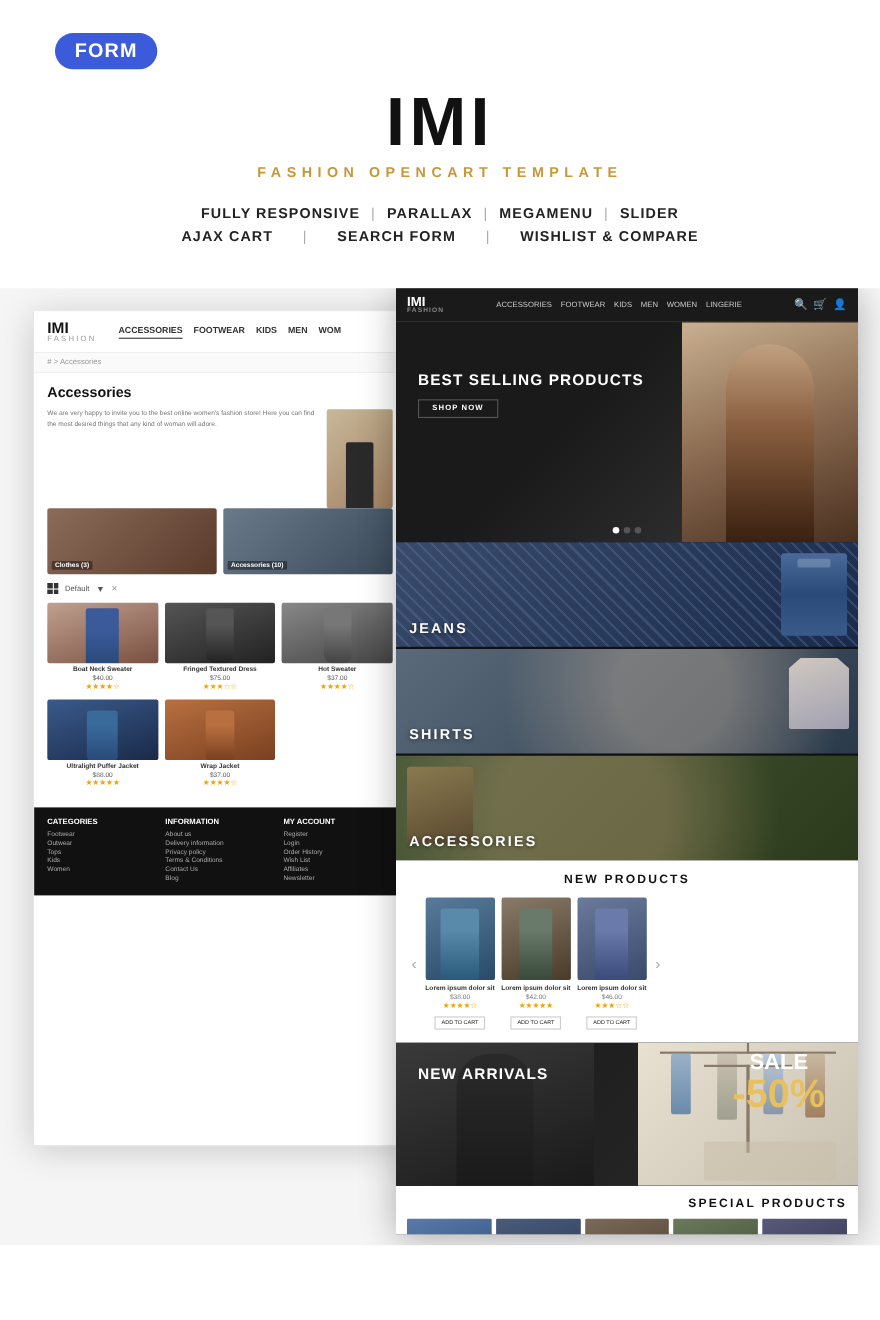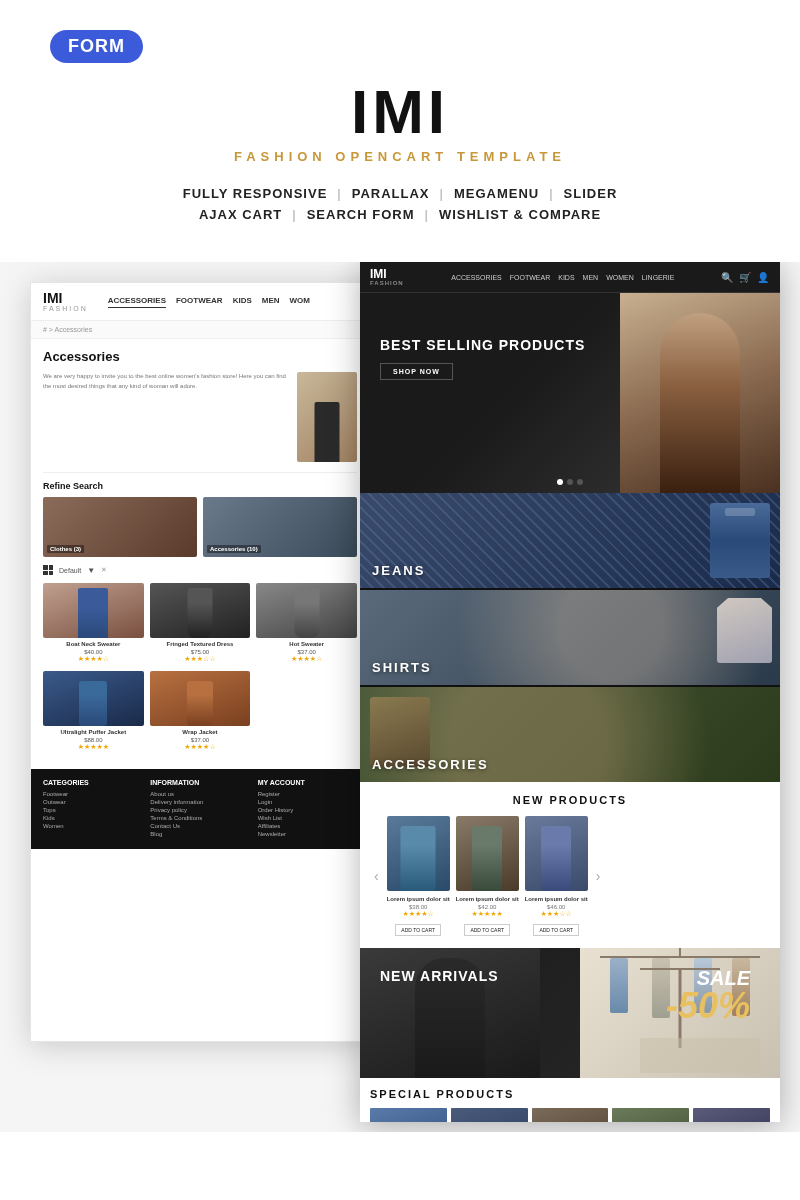--- a/index.html
+++ b/index.html
@@ -61,21 +61,21 @@
     }
     .features-row span.sep {
       color: #aaa;
       margin: 0 10px;
       font-weight: 300;
     }
     .features-row2 {
       display: flex;
       align-items: flex-start;
       justify-content: center;
-      gap: 0;
+      gap: 17px;
       margin-top: 6px;
       font-size: 13px;
       font-weight: 700;
       color: #222;
       letter-spacing: 1px;
     }
     .features-row2 span.sep {
       color: #aaa;
       margin: 0 10px;
       font-weight: 300;
@@ -577,23 +577,22 @@
     .sr-arrivals-title {
       font-size: 14px;
       font-weight: 800;
       color: #fff;
       letter-spacing: 1px;
       text-transform: uppercase;
     }
     .sr-sale-badge {
       position: absolute;
       right: 30px;
-      top: 20px;
-      text-align: right;
-      font-style: italic;
+      top: 8px;
+      text-align: center;
     }
     .sr-sale-text {
       font-size: 20px;
       font-weight: 900;
       color: #fff;
       text-transform: uppercase;
       line-height: 1;
     }
     .sr-sale-percent {
       font-size: 36px;
@@ -630,21 +629,21 @@
 
     
     .sr-special {
       background: #fff;
       padding: 10px;
     }
     .sr-special-title {
       font-size: 11px;
       font-weight: 700;
       color: #111;
-      text-align: left;
+      text-align: right;
       letter-spacing: 2px;
       text-transform: uppercase;
       margin-bottom: 8px;
     }
     .sr-special-grid {
       display: flex;
       gap: 4px;
     }
     .sr-sp-card {
       flex: 1;
@@ -884,21 +883,20 @@
 
     <div class="sl-breadcrumb"># &gt; Accessories</div>
 
     <div class="sl-content">
       <div class="sl-page-title">Accessories</div>
       <div class="sl-two-col">
         <div class="sl-text-block">We are very happy to invite you to the best online women's fashion store! Here you can find the most desired things that any kind of woman will adore.</div>
         <div class="sl-model-img"></div>
       </div>
 
-      <div class="sl-refine-title">Refine Search</div>
       <div class="sl-category-grid">
         <div class="sl-cat-card clothes">
           <div class="sl-cat-label">Clothes (3)</div>
         </div>
         <div class="sl-cat-card accessories">
           <div class="sl-cat-label">Accessories (10)</div>
         </div>
       </div>
 
       <div class="sl-controls">

